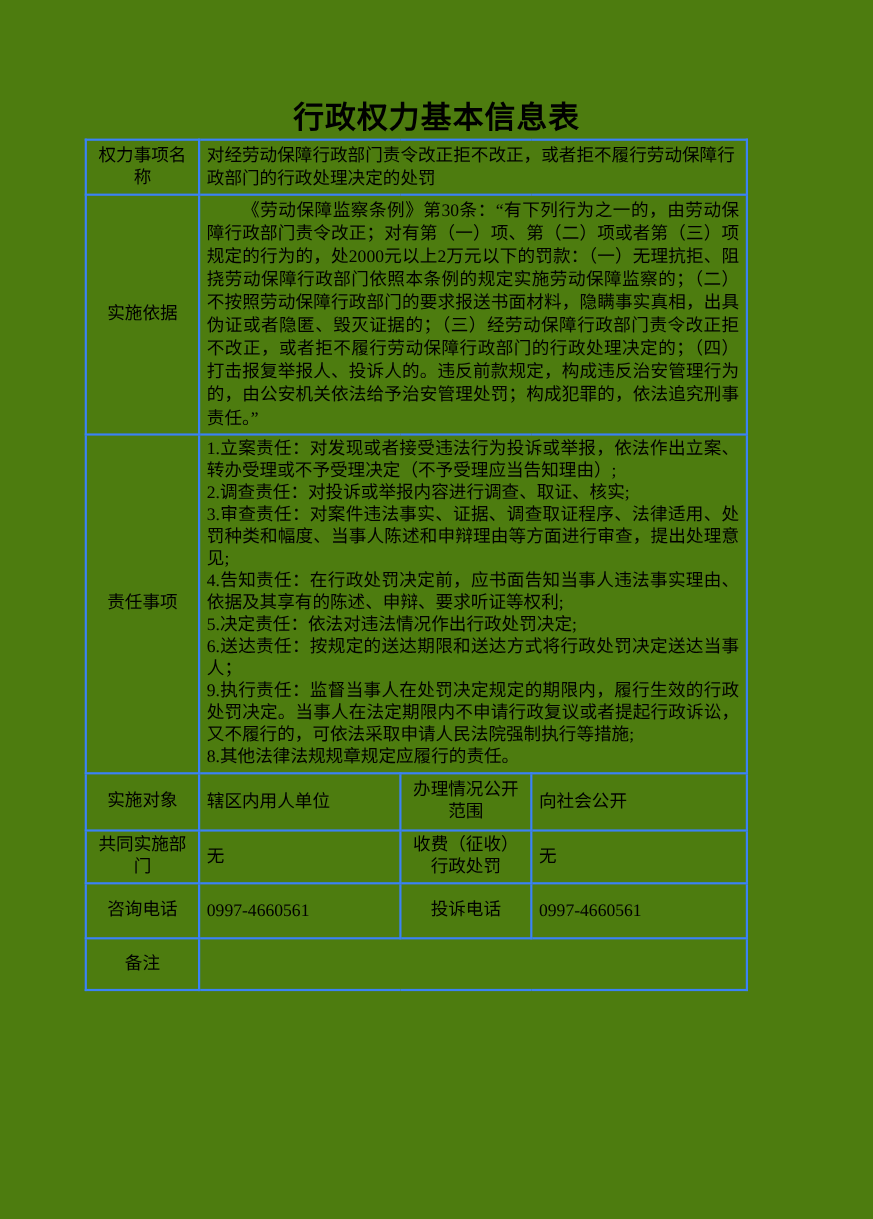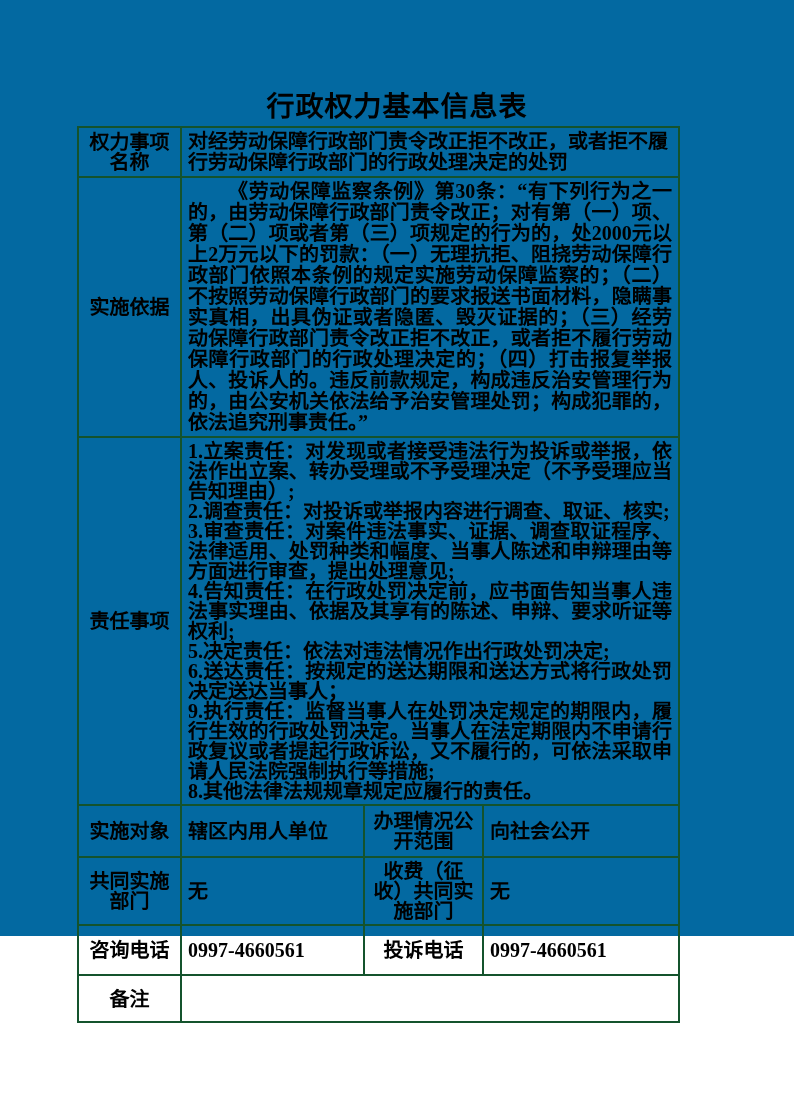--- a/index.html
+++ b/index.html
@@ -5,21 +5,21 @@
   * { margin: 0; padding: 0; box-sizing: border-box; }
   html, body { background: #ffffff; }
   body {
     width: 794px;
     height: 1108px;
     font-family: "Liberation Serif", "DejaVu Serif", serif;
     color: #000000;
     position: relative;
     overflow: hidden;
   }
-  .page { position: relative; width: 794px; height: 936px; background: #0369a1; }
+  .page { position: relative; width: 794px; height: 1108px; background: #4d7c0f; }
 
   .doc-title {
     position: absolute;
     top: 84px;
     left: 0;
     width: 100%;
     text-align: center;
     font-size: 28px;
     font-weight: bold;
     letter-spacing: 1px;
@@ -28,27 +28,26 @@
 
   table.info-table {
     position: absolute;
     left: 77px;
     top: 126px;
     width: 601px;
     border-collapse: collapse;
     table-layout: fixed;
   }
   table.info-table td {
-    border: 2px solid #14532d;
-    font-size: 20px;
+    border: 2px solid #3b82f6;
+    font-size: 16px;
     color: #000000;
     vertical-align: middle;
     padding: 3px 6px;
     word-break: break-all;
-    font-weight: bold;
   }
   td.lbl {
     text-align: center;
     line-height: 20px;
   }
   td.val-center {
     line-height: 21px;
   }
   td.val-para {
     text-align: justify;
@@ -112,21 +111,21 @@
     <tr style="height:52px">
       <td class="lbl">实施对象</td>
       <td class="val-center">辖区内用人单位</td>
       <td class="lbl">办理情况公开范围</td>
       <td class="val-center">向社会公开</td>
     </tr>
 
     <tr style="height:48px">
       <td class="lbl">共同实施部门</td>
       <td class="val-center">无</td>
-      <td class="lbl">收费（征收）共同实施部门</td>
+      <td class="lbl">收费（征收）行政处罚</td>
       <td class="val-center">无</td>
     </tr>
 
 
     <tr style="height:50px">
       <td class="lbl">咨询电话</td>
       <td class="val-center">0997-4660561</td>
       <td class="lbl">投诉电话</td>
       <td class="val-center">0997-4660561</td>
     </tr>

